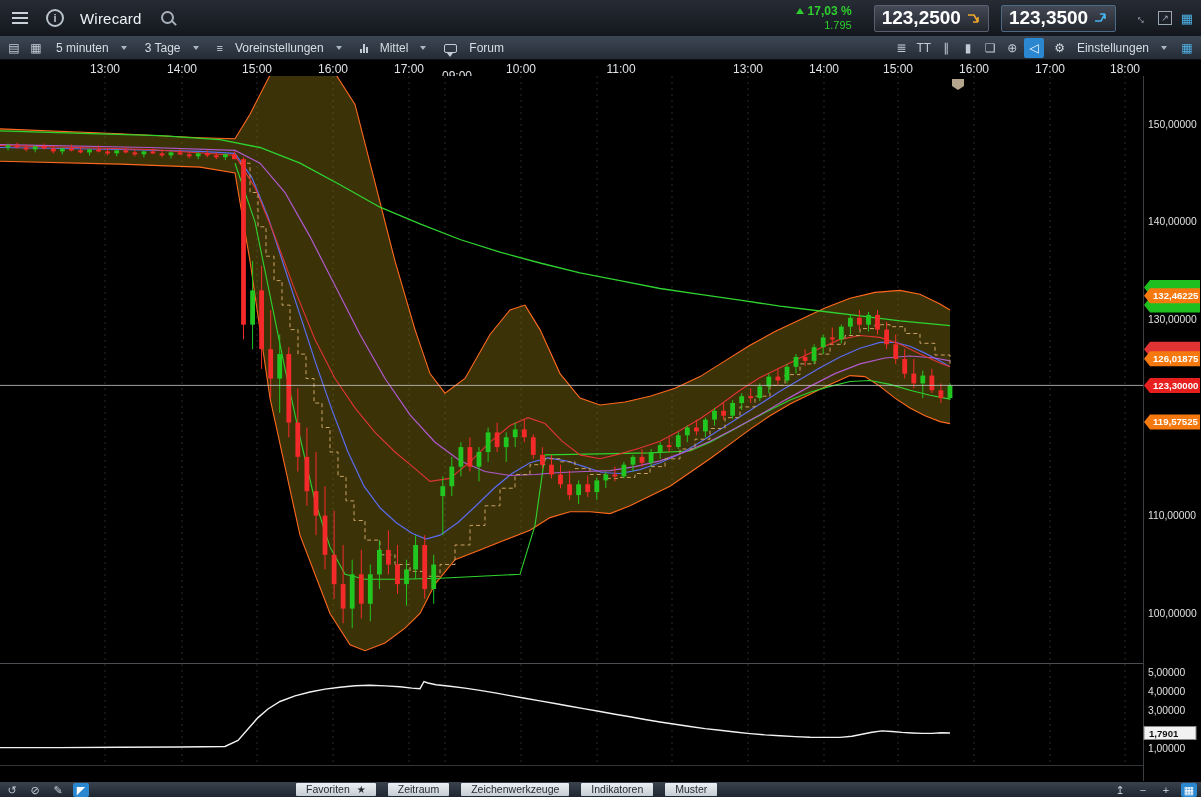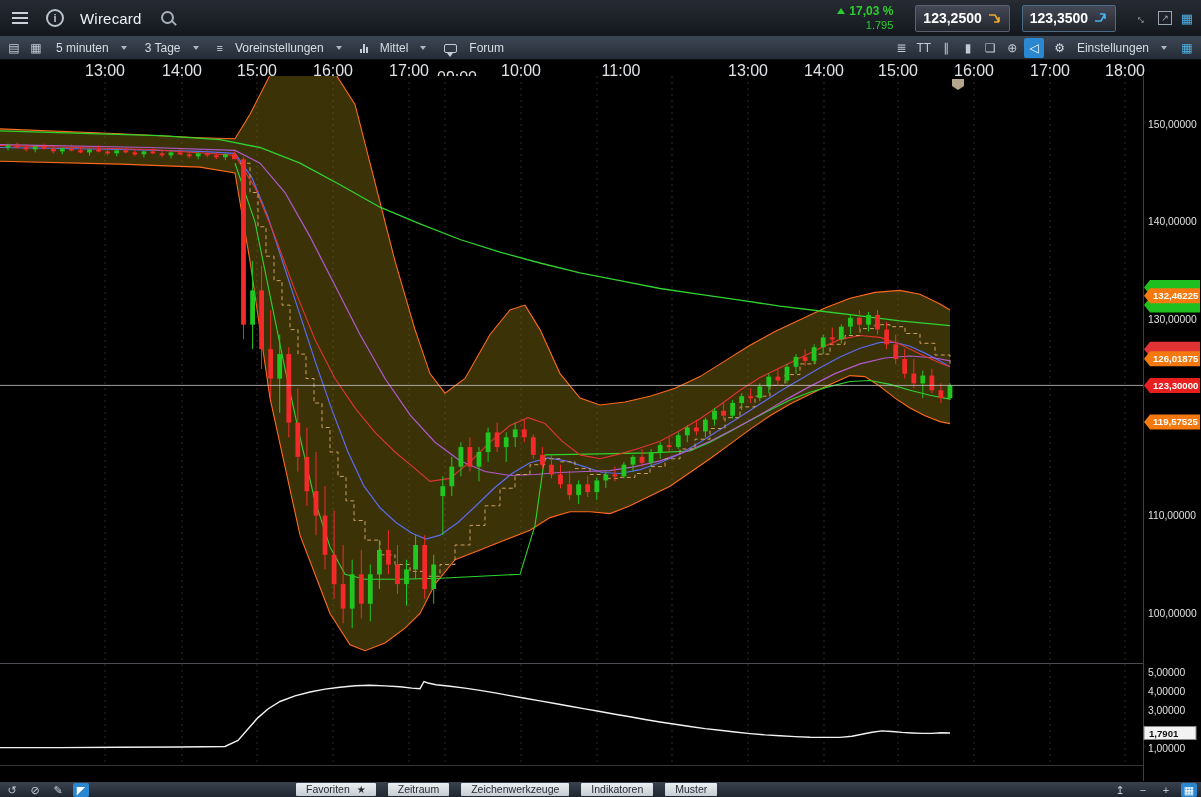--- a/index.html
+++ b/index.html
@@ -22,21 +22,21 @@
   .search::after{content:"";position:absolute;left:11px;top:12px;width:6px;height:2px;
     background:#a7b1bb;transform:rotate(45deg);}
   .spacer{flex:1;}
   .change{text-align:right;line-height:1.2;margin-right:10px;}
   .pct{color:#2ecc2e;font-size:12px;font-weight:bold;display:flex;align-items:center;
     gap:4px;justify-content:flex-end;}
   .tri-up{width:0;height:0;border-left:4px solid transparent;border-right:4px solid transparent;
     border-bottom:6px solid #2ecc2e;}
   .abs{color:#2ecc2e;font-size:11px;}
   .trade{height:27px;min-width:88px;background:linear-gradient(180deg,#434956,#23262d);
-    border:1px solid #5a6070;border-radius:2px;color:#fff;font-weight:bold;font-size:14px;
+    border:1px solid #5a6070;border-radius:2px;color:#fff;font-weight:bold;font-size:19px;
     display:flex;align-items:center;justify-content:space-between;gap:6px;padding:0 7px;
     font-family:inherit;cursor:pointer;margin-left:4px;}
   .trade.buy{border-color:#4a6a85;}
   .win-icons{display:flex;gap:9px;margin-left:12px;align-items:center;}
   .wicon{color:#9aa6b2;font-size:13px;cursor:pointer;}
   .diag{display:inline-block;transform:rotate(45deg);}
   .boxed{border:1px solid #9aa6b2;font-size:9px;padding:0 2px;line-height:12px;display:inline-block;}
   .wicon.blue{color:#4fb2e8;}
 
   
@@ -53,21 +53,21 @@
   .bars{display:inline-flex;align-items:flex-end;gap:1px;height:10px;}
   .bars i{width:2px;background:#c3ccd5;display:block;}
   .bars i:nth-child(1){height:4px;} .bars i:nth-child(2){height:9px;} .bars i:nth-child(3){height:6px;}
   .bubble{width:13px;height:9px;border:1.5px solid #c3ccd5;border-radius:2px;position:relative;
     display:inline-block;margin-top:2px;}
   .bubble::after{content:"";position:absolute;left:2px;bottom:-5px;
     border-left:3px solid transparent;border-right:3px solid transparent;border-top:4px solid #c3ccd5;}
   .glyph-sm{font-size:11px;}
 
   
-  .time-axis{position:relative;height:16px;background:#000;color:#dfe3e7;font-size:16px;}
+  .time-axis{position:relative;height:16px;background:#000;color:#dfe3e7;font-size:12px;}
   .time-axis span{position:absolute;top:2px;transform:translateX(-50%);}
 
   
   .chart{position:relative;width:1201px;height:705px;background:#000;text-align:right;}
   .chart svg{display:block;}
   .chart svg text{font-family:"Liberation Sans",sans-serif;}
 
   
   .bottombar{height:16px;background:linear-gradient(180deg,#39424e,#1f2630);
     display:flex;align-items:center;padding:0 4px;gap:7px;border-top:1px solid #000;}

